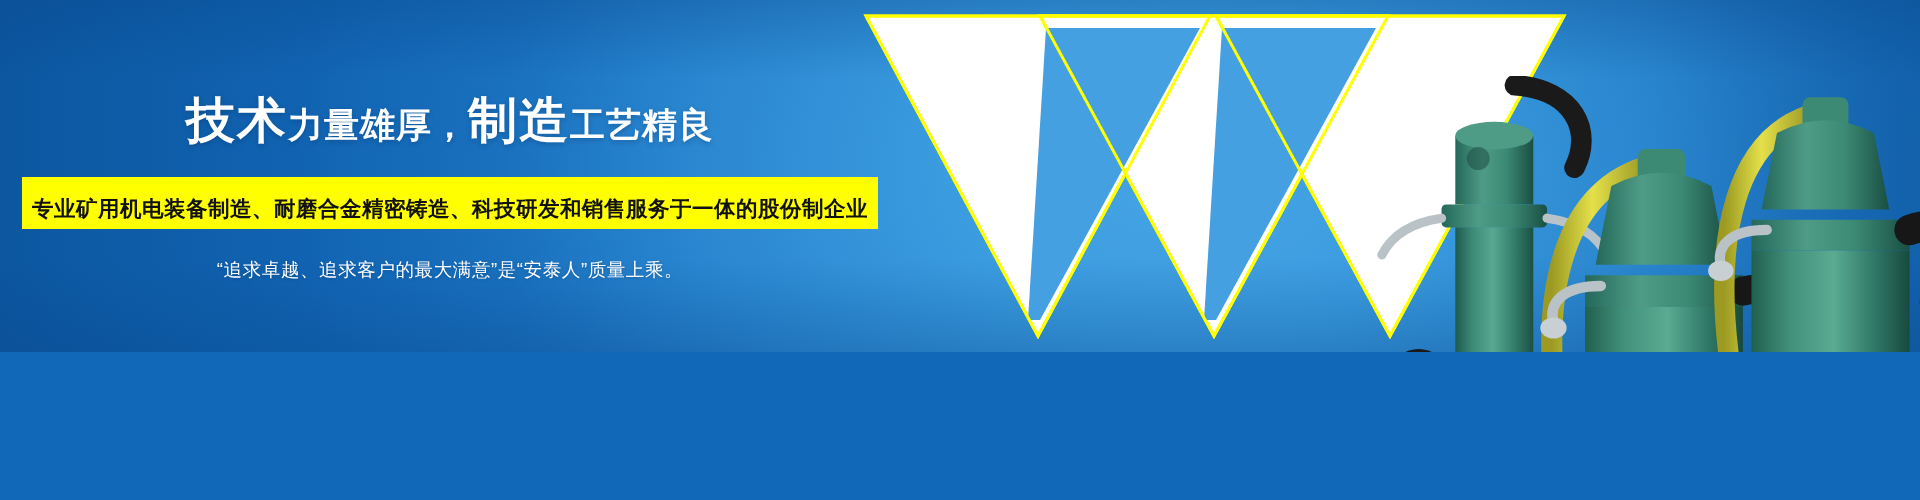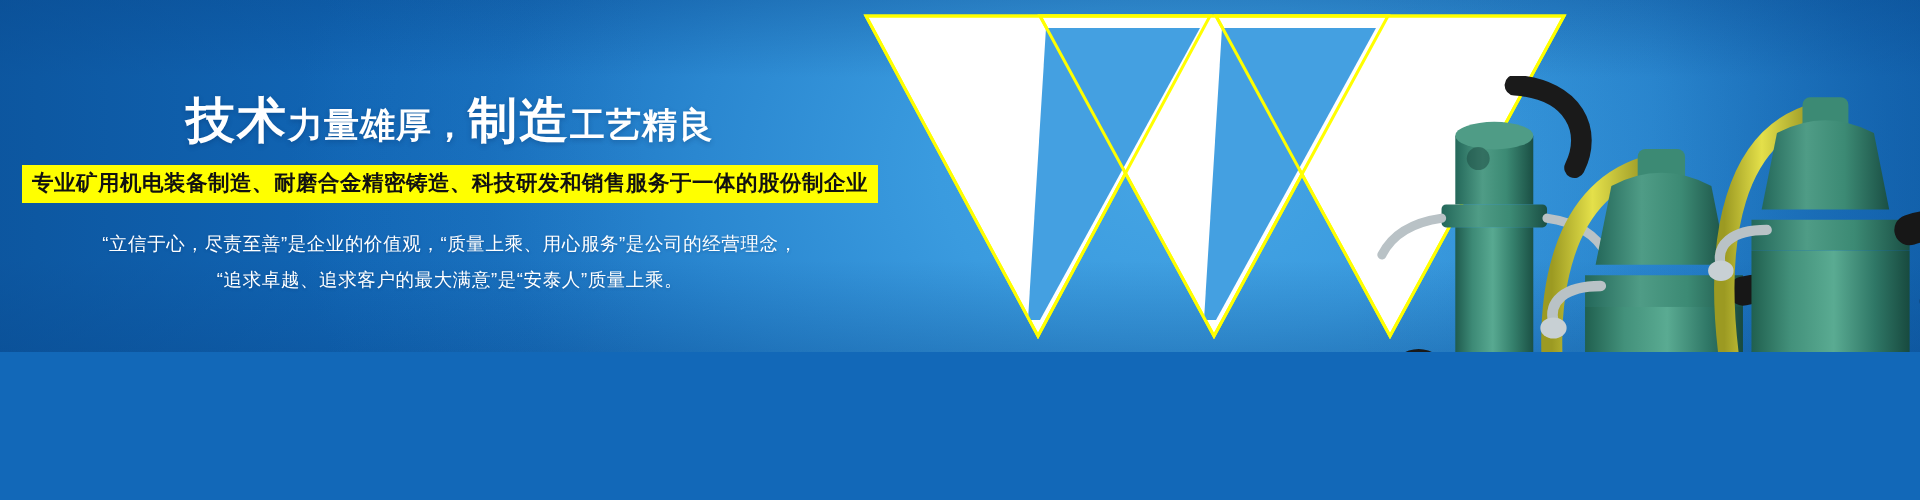--- a/index.html
+++ b/index.html
@@ -41,27 +41,27 @@
     font-weight:700;
     letter-spacing:1px;
     line-height:1;
     text-shadow:0 2px 5px rgba(0,40,90,.30);
   }
   #headline .big   { font-size:49px; font-weight:700; letter-spacing:2px; }
   #headline .small { font-size:35px; font-weight:700; letter-spacing:1px; }
 
   #yellow-bar{
     display:inline-block;
-    margin-top:20px;
+    margin-top:32px;
     background:#ffff00;
     color:#111111;
     font-size:21.5px;
     font-weight:700;
     letter-spacing:.5px;
-    padding:6px 10px 7px 10px;
+    padding:20px 10px 7px 10px;
     white-space:nowrap;
     line-height:1.15;
   }
 
   #paragraph{
     margin-top:23px;
     color:#ffffff;
     font-size:18.5px;
     line-height:1.95;
     letter-spacing:.6px;
@@ -93,21 +93,20 @@
 
   <div id="text-block">
 
     <div id="headline">
       <span class="big">技术</span><span class="small">力量雄厚，</span><span class="big">制造</span><span class="small">工艺精良</span>
     </div>
 
     <div id="yellow-bar">专业矿用机电装备制造、耐磨合金精密铸造、科技研发和销售服务于一体的股份制企业</div>
 
     <div id="paragraph">
-      <span class="line">“立信于心，尽责至善”是企业的价值观，“质量上乘、用心服务”是公司的经营理念，</span>
       <span class="line">“追求卓越、追求客户的最大满意”是“安泰人”质量上乘。</span>
     </div>
 
   </div>
 
   <div id="graphic">
 
     <svg viewBox="0 0 1080 500" preserveAspectRatio="none">
       <defs>
         <linearGradient id="pumpBody" x1="0" y1="0" x2="1" y2="0">

